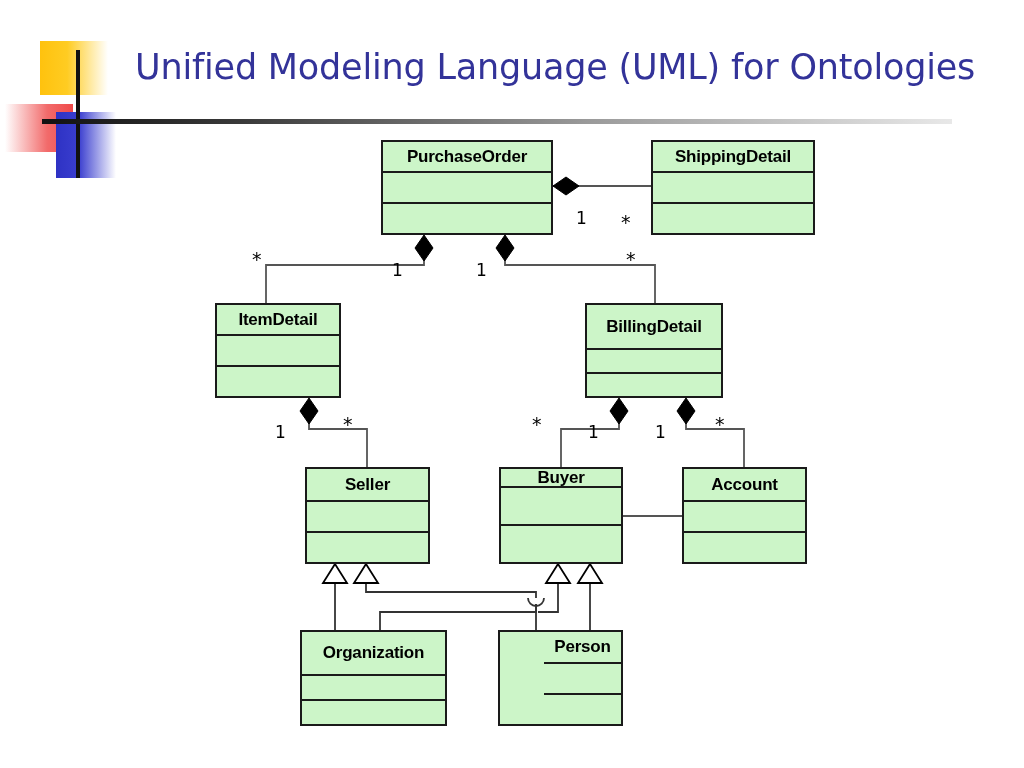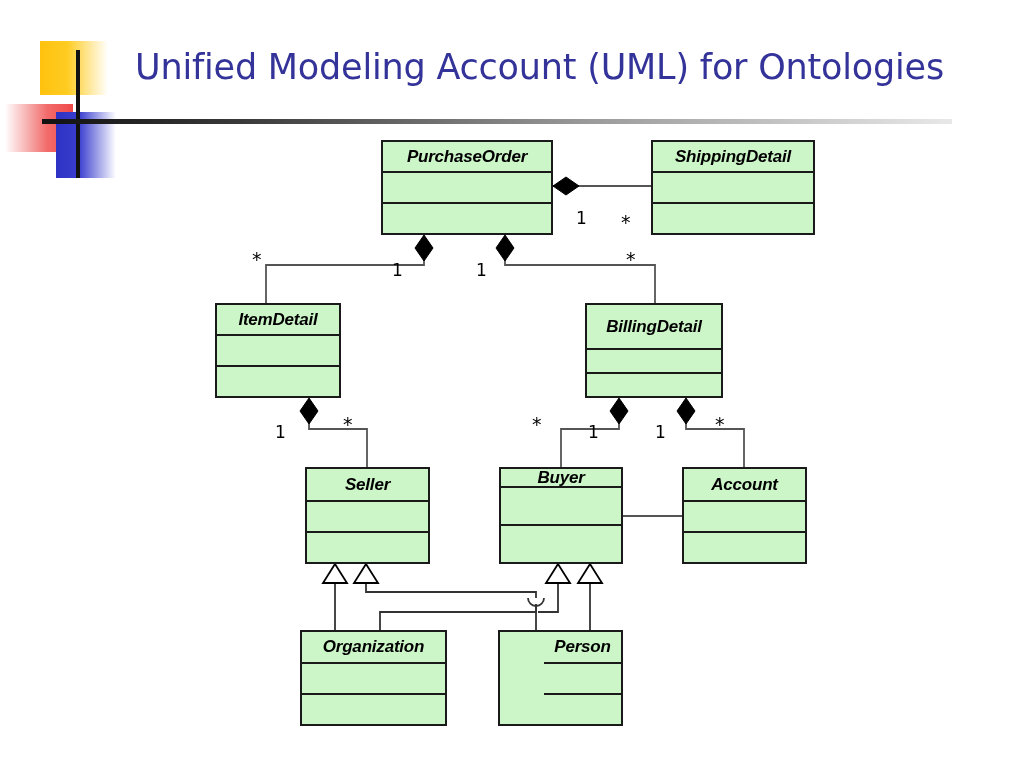--- a/index.html
+++ b/index.html
@@ -61,21 +61,20 @@
   }
   .umlbox .cls-title {
     flex: 0 0 auto;
     border-bottom: 2px solid #1a1a1a;
     display: flex; align-items: center; justify-content: center;
     font-weight: bold;
     font-size: 17px;
     color: #000000;
     letter-spacing: -0.2px;
     white-space: nowrap;
-    font-style: italic;
   }
   .umlbox .cls-attrs { flex: 1 1 auto; border-bottom: 2px solid #1a1a1a; }
   .umlbox .cls-ops   { flex: 1 1 auto; }
 
   .mult {
     position: absolute;
     font-size: 17px;
     color: #000000;
     font-family: "DejaVu Sans", sans-serif;
     line-height: 1;
@@ -92,21 +91,21 @@
 <div id="slide">
 
   <div class="logo-wrap">
     <div class="sq-yellow"></div>
     <div class="sq-red"></div>
     <div class="sq-blue"></div>
     <div class="cross-v"></div>
   </div>
   <div class="cross-h"></div>
 
-  <div class="slide-title">Unified Modeling Account (UML) for Ontologies</div>
+  <div class="slide-title">Unified Modeling Language (UML) for Ontologies</div>
 
   <svg id="canvas" viewBox="0 0 1024 768" xmlns="http://www.w3.org/2000/svg">
     <defs>
       <style>
         .ln { stroke: #555555; stroke-width: 1.8; fill: none; }
         .ln2 { stroke: #333333; stroke-width: 1.8; fill: none; }
         .dia { fill: #000000; stroke: #000000; stroke-width: 1; }
         .tri { fill: #ffffff; stroke: #000000; stroke-width: 1.8; }
       </style>
     </defs>
@@ -208,21 +207,21 @@
     <div class="cls-ops"></div>
   </div>
 
   <div class="umlbox" style="left:682px; top:467px; width:125px; height:97px;">
     <div class="cls-title" style="height:33px;">Account</div>
     <div class="cls-attrs"></div>
     <div class="cls-ops"></div>
   </div>
 
   <div class="umlbox" style="left:300px; top:630px; width:147px; height:96px;">
-    <div class="cls-title" style="height:32px;">Organization</div>
+    <div class="cls-title" style="height:44px;">Organization</div>
     <div class="cls-attrs"></div>
     <div class="cls-ops"></div>
   </div>
 
   <div class="umlbox" style="left:498px; top:630px; width:125px; height:96px;padding-left:44px;">
     <div class="cls-title" style="height:32px;">Person</div>
     <div class="cls-attrs"></div>
     <div class="cls-ops"></div>
   </div>
 

